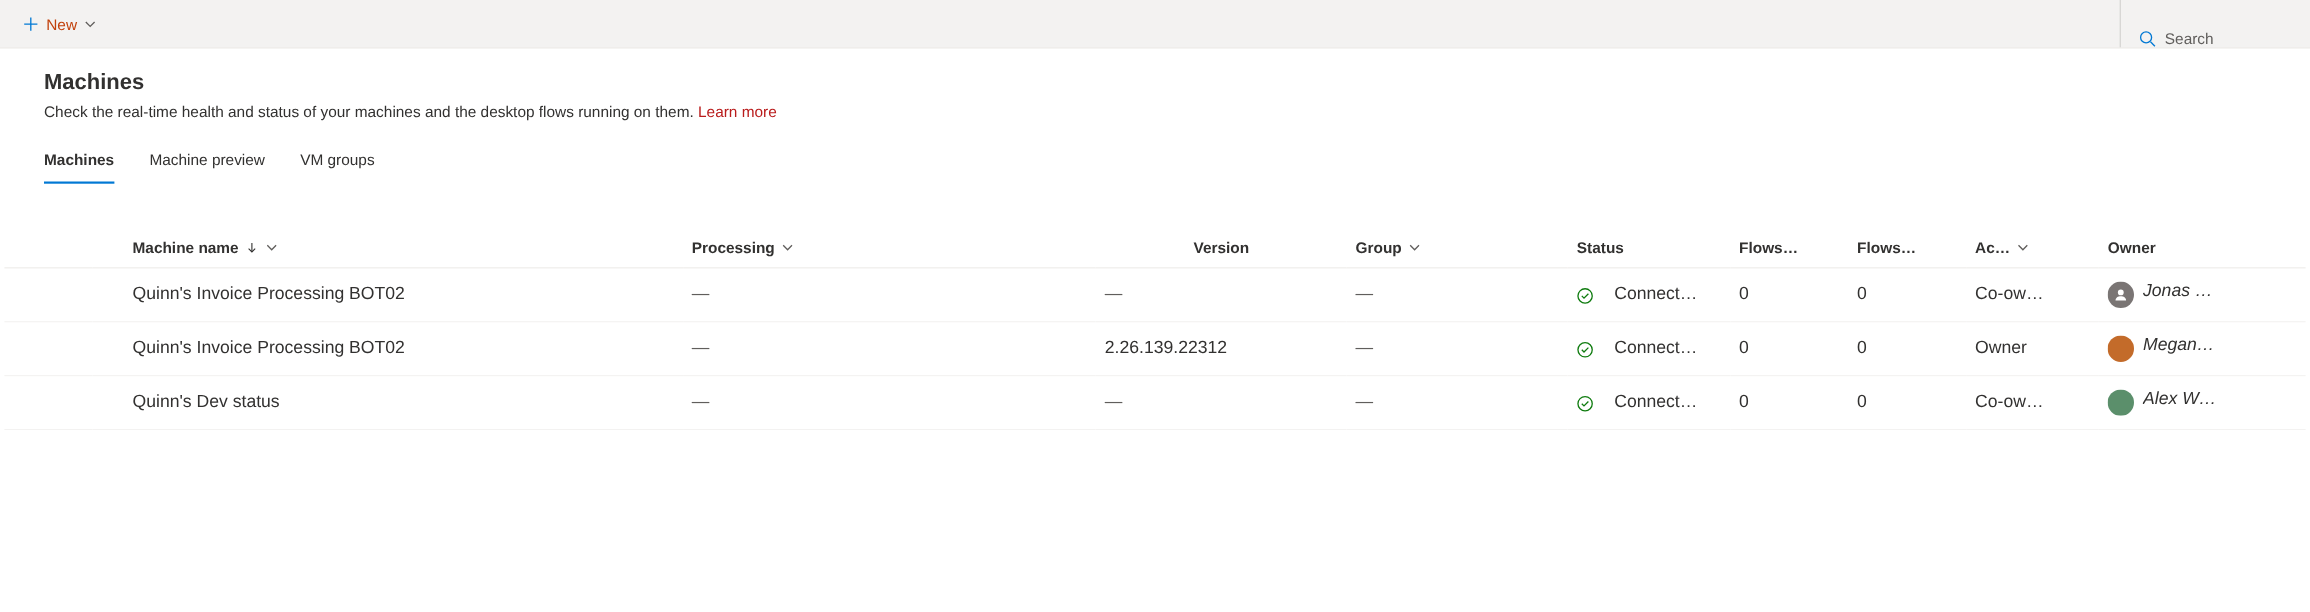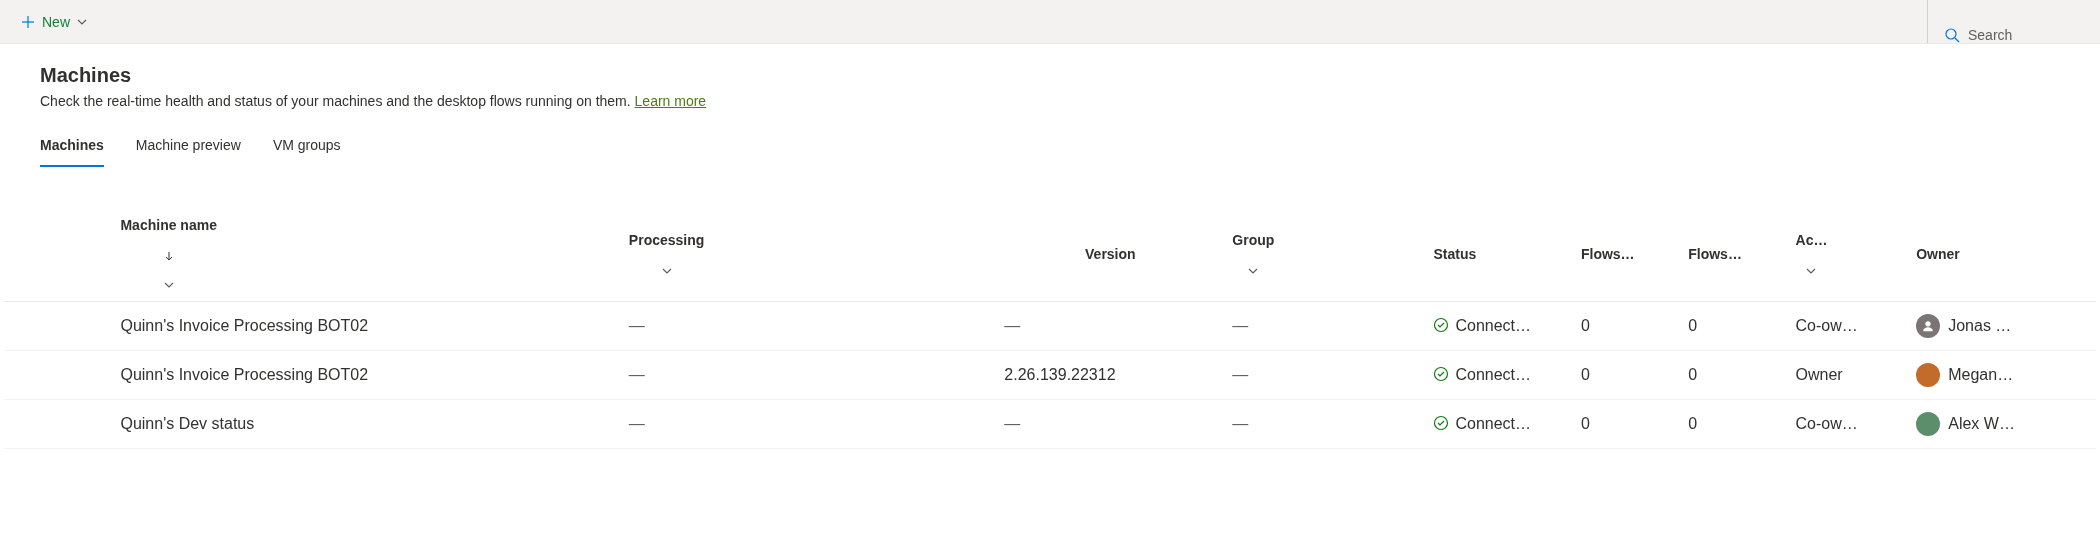--- a/index.html
+++ b/index.html
@@ -22,21 +22,21 @@
     .new-button {
       display: flex;
       align-items: center;
       gap: 6px;
       background: transparent;
       border: none;
       padding: 6px 8px;
       cursor: pointer;
       font-family: inherit;
       font-size: 14px;
-      color: #15803d;
+      color: #c2410c;
     }
     .plus-icon { width: 16px; height: 16px; }
     .chev-icon { width: 12px; height: 12px; }
     .toolbar-right {
       display: flex;
       align-items: flex-end;
       gap: 8px;
       padding-left: 16px;
       border-left: 1px solid #d2d0ce;
       height: 100%;
@@ -47,21 +47,21 @@
       background: transparent;
       font-family: inherit;
       font-size: 14px;
       outline: none;
       width: 120px;
     }
     .search-input::placeholder { color: #605e5c; }
     .page-header { padding: 20px 40px 0 40px; }
     .page-title { font-size: 20px; font-weight: 600; margin-bottom: 6px; }
     .page-subtitle { font-size: 14px; color: #323130; margin-bottom: 18px; }
-    .learn-link { color: #4d7c0f; text-decoration: underline; cursor: pointer; }
+    .learn-link { color: #b91c1c; cursor: pointer; }
     .tabs {
       display: flex;
       gap: 32px;
       padding: 0 40px;
       border-bottom: none;
     }
     .tab {
       padding: 10px 0 12px 0;
       cursor: pointer;
       font-size: 14px;
@@ -87,36 +87,36 @@
     th.col-checkbox { width: 60px; }
     th.col-name { width: 400px; padding-left: 36px; }
     th.col-desc { width: 280px; }
     th.col-version { width: 170px; text-align: center; }
     th.col-group { width: 150px; }
     th.col-status { width: 110px; }
     th.col-flows1 { width: 80px; }
     th.col-flows2 { width: 80px; }
     th.col-access { width: 90px; }
     th.col-owner { width: 140px; }
-    .th-inner { display: inline-flex; align-items: center; gap: 17px; cursor: pointer; flex-direction: column; }
+    .th-inner { display: inline-flex; align-items: center; gap: 6px; cursor: pointer; }
     .sort-arrow { width: 12px; height: 12px; }
     td {
       padding: 12px 8px;
       font-size: 16px;
       border-bottom: 1px solid #f3f2f1;
       white-space: nowrap;
       overflow: hidden;
       text-overflow: ellipsis;
       vertical-align: middle;
     }
     td.col-name { padding-left: 36px; }
-    .status-cell { display: flex; align-items: flex-start; gap: 6px; overflow: hidden; }
+    .status-cell { display: flex; align-items: flex-end; gap: 18px; overflow: hidden; }
     .status-icon { width: 16px; height: 16px; flex-shrink: 0; }
     .status-text { overflow: hidden; text-overflow: ellipsis; }
-    .owner-cell { display: flex; align-items: center; gap: 8px; overflow: hidden; }
+    .owner-cell { display: flex; align-items: flex-start; gap: 8px; overflow: hidden; font-style: italic; }
     .avatar {
       width: 24px; height: 24px; border-radius: 50%;
       display: flex; align-items: center; justify-content: center;
       flex-shrink: 0; color: #fff; font-size: 11px;
     }
     .owner-name { overflow: hidden; text-overflow: ellipsis; }
     .dash { color: #605e5c; }
   </style>
 </head>
 <body>

